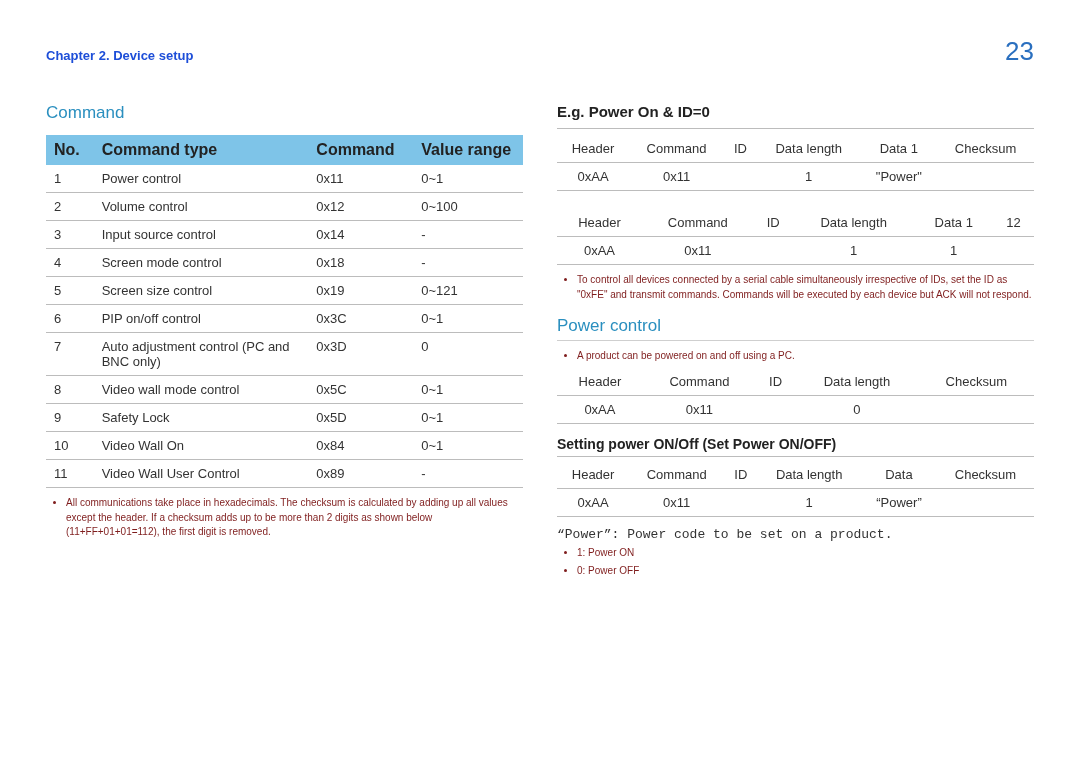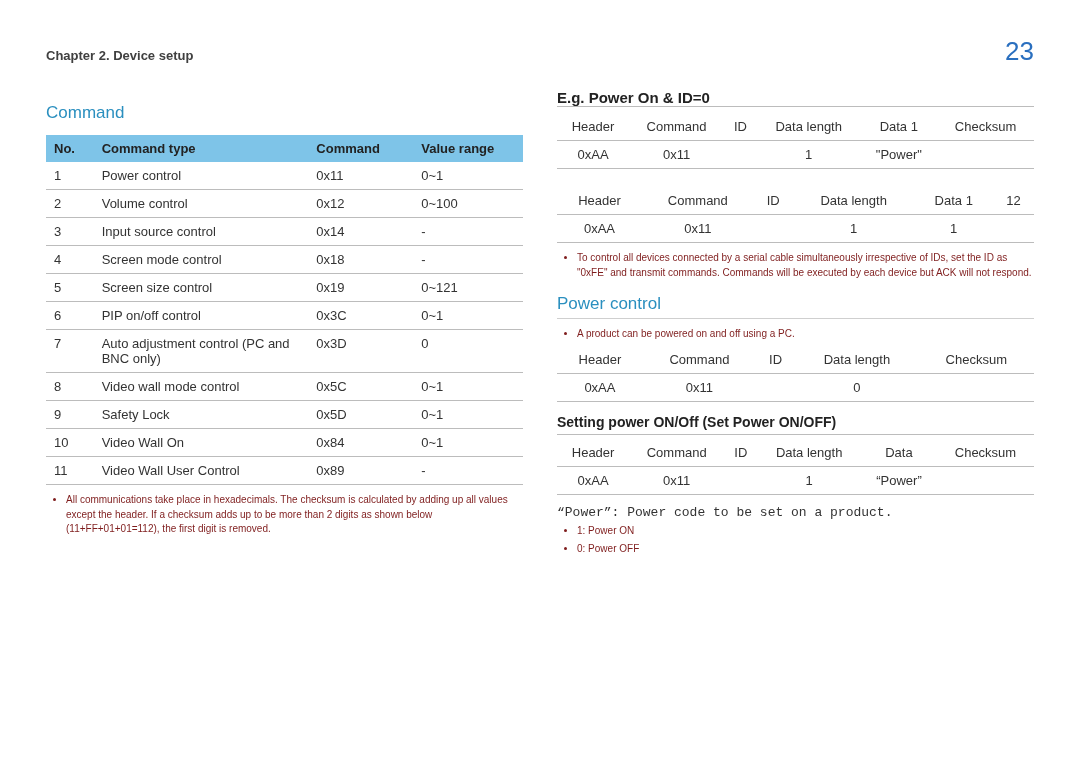--- a/index.html
+++ b/index.html
@@ -15,21 +15,21 @@
     padding: 36px 46px 40px 46px;
     box-sizing: border-box;
   }
   .topbar {
     display: flex;
     justify-content: space-between;
     align-items: baseline;
     margin-bottom: 22px;
   }
   .chapter {
-    color: #404040;
+    color: #1d4ed8;
     font-weight: bold;
     font-size: 13px;
   }
   .pagenum {
     color: #2a6fbf;
     font-size: 26px;
     font-weight: 300;
   }
   .columns {
     display: flex;
@@ -44,40 +44,40 @@
     font-size: 17px;
     font-weight: normal;
     margin: 14px 0 8px 0;
     border-bottom: 1px solid #cfcfcf;
     padding-bottom: 4px;
   }
   .sec-title-black {
     color: #222;
     font-size: 15px;
     font-weight: bold;
-    margin: 0 0 6px 0;
+    margin: 14px 0 6px 0;
     border-bottom: 1px solid #bcbcbc;
-    padding-bottom: 0;
+    padding-bottom: 8px;
   }
   .sub-title-black {
     color: #222;
     font-size: 14px;
     font-weight: bold;
     margin: 12px 0 4px 0;
   }
   table.cmd {
     border-collapse: collapse;
     width: 100%;
     margin-top: 4px;
   }
   table.cmd th {
     background: #7ec4e8;
     color: #222;
     font-weight: bold;
-    font-size: 13px;
+    font-size: 16px;
     text-align: left;
     padding: 6px 8px;
     border: none;
   }
   table.cmd td {
     font-size: 13px;
     padding: 6px 8px;
     border-bottom: 1px solid #bcbcbc;
     vertical-align: top;
   }

